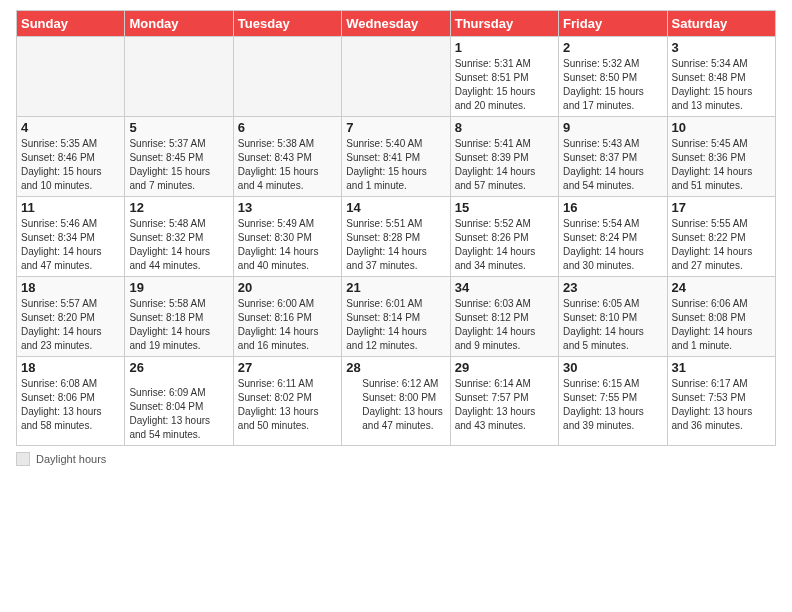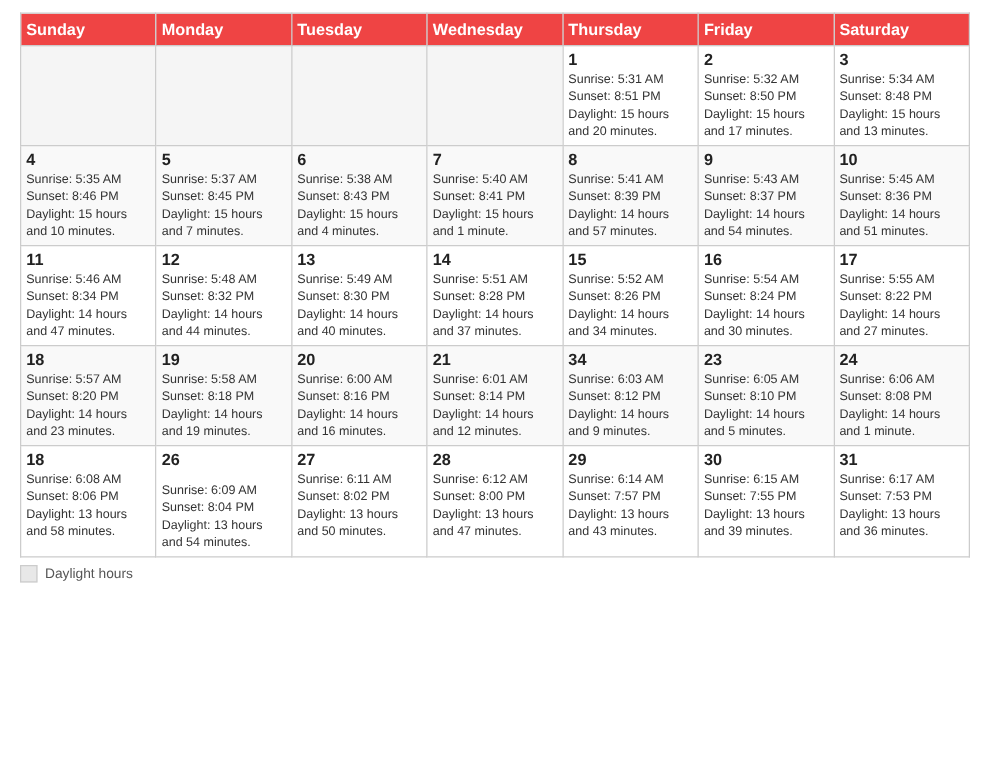--- a/index.html
+++ b/index.html
@@ -324,21 +324,21 @@
           </td>
           <td>
             <span class="day-num">27</span>
             <div class="day-info" style="white-space: pre-line;">Sunrise: 6:11 AM
 Sunset: 8:02 PM
 Daylight: 13 hours
 and 50 minutes.</div>
           </td>
           <td>
             <span class="day-num">28</span>
-            <div class="day-info" style="white-space: pre-line;">Sunrise: 6:12 AM
+            <div class="day-info" style="white-space: pre-line; margin-left: 16px;">Sunrise: 6:12 AM
 Sunset: 8:00 PM
 Daylight: 13 hours
 and 47 minutes.</div>
           </td>
           <td>
             <span class="day-num">29</span>
             <div class="day-info" style="white-space: pre-line;">Sunrise: 6:14 AM
 Sunset: 7:57 PM
 Daylight: 13 hours
 and 43 minutes.</div>

